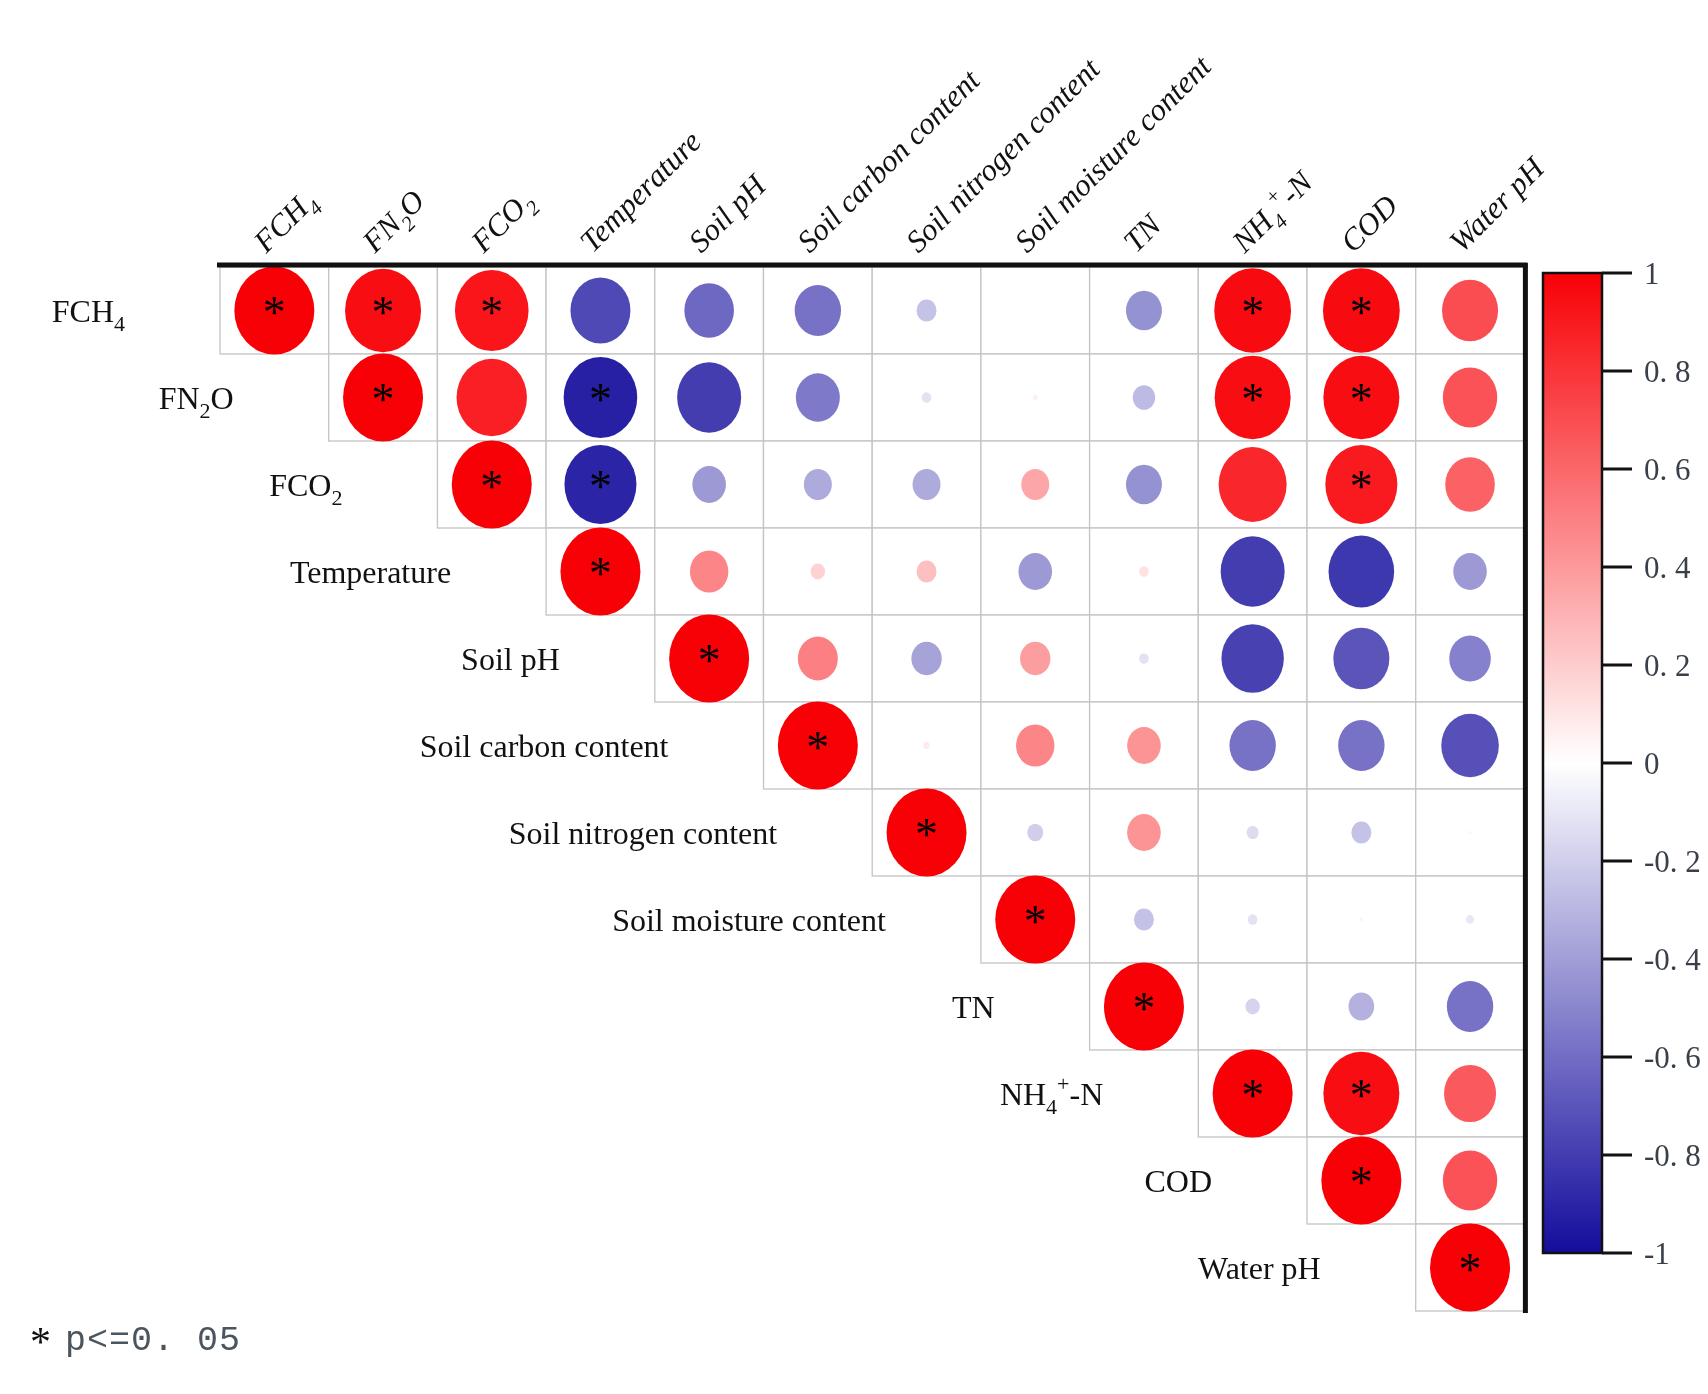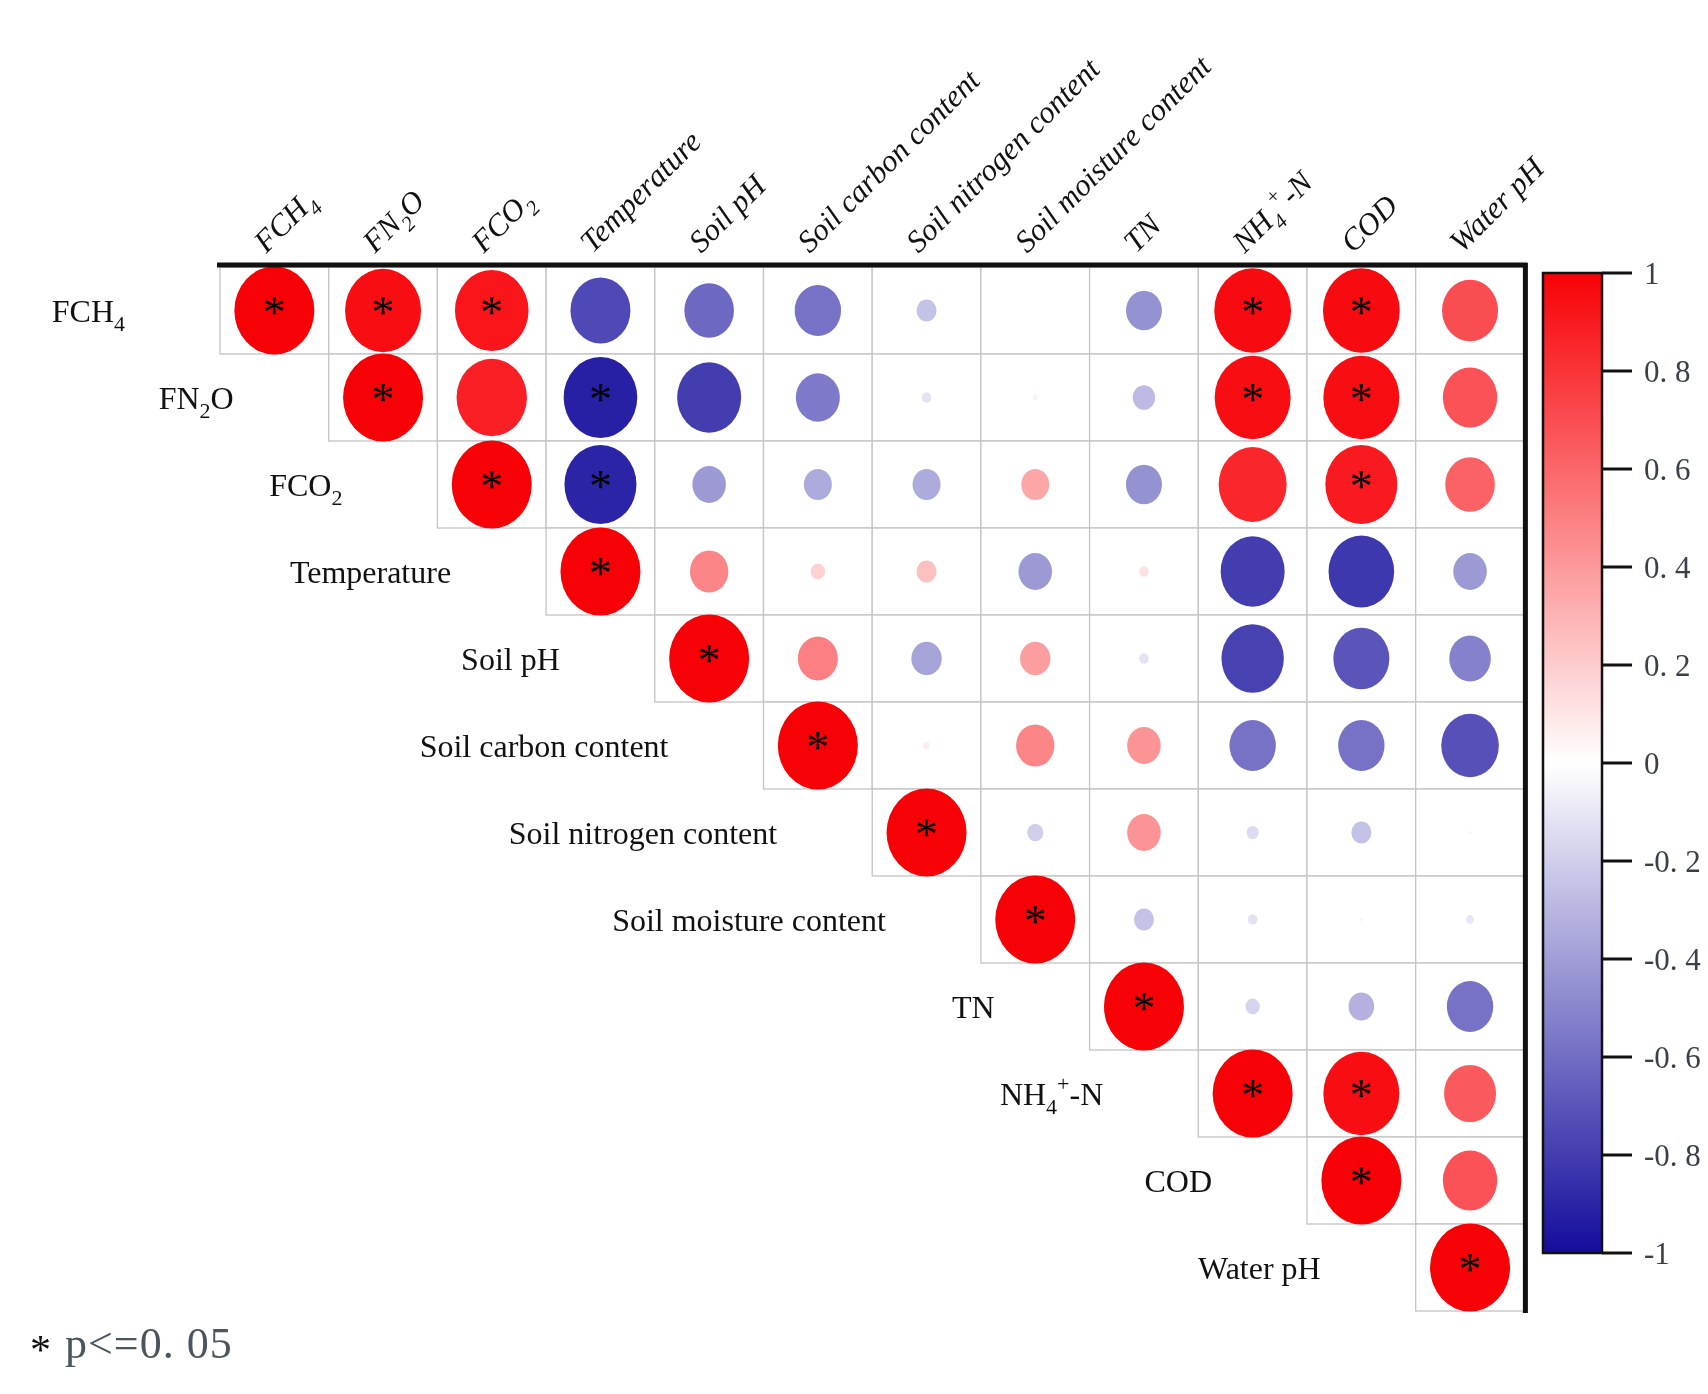--- a/index.html
+++ b/index.html
@@ -16,22 +16,22 @@
     left:30px;top:1318px;
     white-space:pre;
   }
   .footnote .fn-star{
     font-family:"Liberation Serif","DejaVu Serif",serif;
     font-size:42px;color:#111111;
     vertical-align:-6px;
     margin-right:14px;
   }
   .footnote .fn-text{
-    font-family:Liberation Serif, serif;
-    font-size:44px;color:#4b555e;letter-spacing:1px;
+    font-family:Liberation Mono, monospace;
+    font-size:35px;color:#4b555e;letter-spacing:1px;
   }
   svg text{ -webkit-user-select:none; user-select:none; }
 </style>
 </head>
 <body>
 
 <div class="stage">
   <svg id="plot" width="1708" height="1394" viewBox="0 0 1708 1394">
       <defs>
         <linearGradient id="cbarGrad" x1="0" y1="0" x2="0" y2="1">

